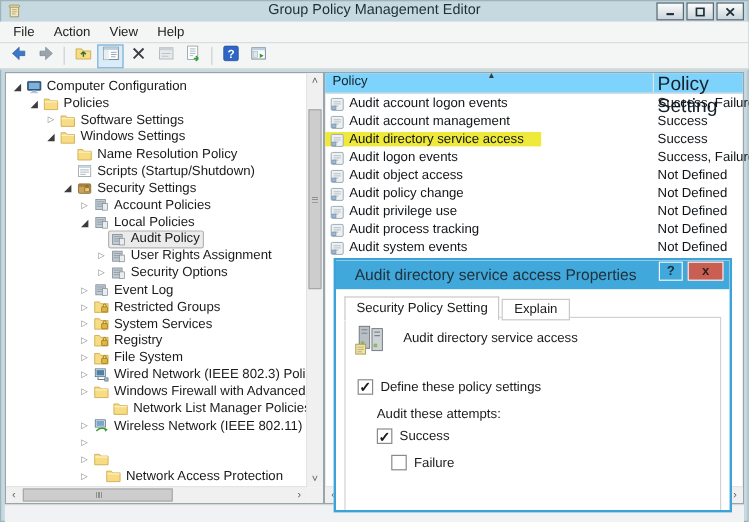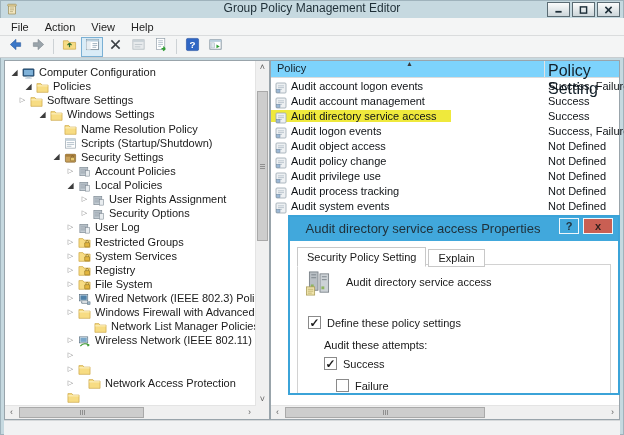--- a/index.html
+++ b/index.html
@@ -68,21 +68,21 @@
   .l-icon{width:12px;height:12px;margin-right:4px;flex:none;}
   .l-icon svg{width:12px;height:12px;}
   .l-label{font-size:11px;color:#101418;white-space:nowrap;}
   .lr-setting{position:absolute;left:277px;font-size:11px;color:#101418;white-space:nowrap;}
   #list-hscroll{position:absolute;left:0;right:0;bottom:0;height:13px;background:#f0f0f0;
                 border-top:1px solid #e4e4e4;}
   
   #statusbar{position:absolute;left:4px;right:4px;top:420px;height:15px;background:#f1f2f3;
              border-top:1px solid #d5d8da;}
   
-  #dialog{position:absolute;left:288px;top:215px;width:332px;height:180px;background:#fff;
+  #dialog{position:absolute;left:278px;top:215px;width:332px;height:212px;background:#fff;
           border:2px solid #3ba3d8;z-index:50;overflow:hidden;box-sizing:border-box;}
   .dlg-title{position:absolute;left:0;right:0;top:0;height:24px;background:#41a8dc;}
   .dlg-title-text{position:absolute;left:0;right:62px;top:0;text-align:center;font-size:13px;
                   color:#20323c;line-height:23px;white-space:nowrap;}
   .dlg-help{position:absolute;right:39px;top:1px;width:20px;height:16px;background:#41a8dc;
             border:1px solid #eef6fb;color:#20323c;font-weight:bold;font-size:11px;
             text-align:center;line-height:15px;box-sizing:border-box;}
   .dlg-close{position:absolute;right:5px;top:1px;width:30px;height:16px;background:#c95f53;
              border:1px solid #eef6fb;color:#33201c;font-weight:bold;font-size:11px;
              text-align:center;line-height:15px;box-sizing:border-box;}
@@ -221,21 +221,21 @@
         <div class="tree-row" style="padding-left: 18px;">
           <span class="exp expanded">◢</span>
           <span class="t-sel">
             <span class="t-icon"><svg viewBox="0 0 14 14">
                 <path d="M1 2.8h4.2l1.2 1.6H13v7.8H1z" fill="#f7dc83" stroke="#caa23f" stroke-width=".7"></path>
                 <path d="M1.4 5.2h11.2" stroke="#fcf0c0" stroke-width="1.2"></path>
               </svg></span>
             <span class="t-label">Policies</span>
           </span>
         </div>
-        <div class="tree-row" style="padding-left: 12px; align-items: center;">
+        <div class="tree-row" style="padding-left: 32px; align-items: center;">
           <span class="exp">▷</span>
           <span class="t-sel">
             <span class="t-icon"><svg viewBox="0 0 14 14">
                 <path d="M1 2.8h4.2l1.2 1.6H13v7.8H1z" fill="#f7dc83" stroke="#caa23f" stroke-width=".7"></path>
                 <path d="M1.4 5.2h11.2" stroke="#fcf0c0" stroke-width="1.2"></path>
               </svg></span>
             <span class="t-label">Software Settings</span>
           </span>
         </div>
         <div class="tree-row" style="padding-left: 32px;">
@@ -297,50 +297,61 @@
           <span class="t-sel">
             <span class="t-icon"><svg viewBox="0 0 14 14">
                 <rect x="2" y="2.5" width="8.5" height="9" fill="#c3ccd3" stroke="#7b8791" stroke-width=".7"></rect>
                 <path d="M3 4.5h6.5M3 6.5h6.5M3 8.5h6.5" stroke="#8d99a3" stroke-width=".8"></path>
                 <rect x="8" y="6" width="4.5" height="6" fill="#e9edf0" stroke="#7b8791" stroke-width=".6"></rect>
               </svg></span>
             <span class="t-label">Local Policies</span>
           </span>
         </div>
         <div class="tree-row" style="padding-left: 74px;">
-          <span class="exp">▷</span>
-          <span class="t-sel">
+          <span class="exp"></span>
+          <span class="t-sel selected">
             <span class="t-icon"><svg viewBox="0 0 14 14">
                 <rect x="2" y="2.5" width="8.5" height="9" fill="#c3ccd3" stroke="#7b8791" stroke-width=".7"></rect>
                 <path d="M3 4.5h6.5M3 6.5h6.5M3 8.5h6.5" stroke="#8d99a3" stroke-width=".8"></path>
                 <rect x="8" y="6" width="4.5" height="6" fill="#e9edf0" stroke="#7b8791" stroke-width=".6"></rect>
               </svg></span>
-            <span class="t-label">User Rights Assignment</span>
+            <span class="t-label">Audit Policy</span>
           </span>
         </div>
         <div class="tree-row" style="padding-left: 74px;">
           <span class="exp">▷</span>
           <span class="t-sel">
             <span class="t-icon"><svg viewBox="0 0 14 14">
                 <rect x="2" y="2.5" width="8.5" height="9" fill="#c3ccd3" stroke="#7b8791" stroke-width=".7"></rect>
                 <path d="M3 4.5h6.5M3 6.5h6.5M3 8.5h6.5" stroke="#8d99a3" stroke-width=".8"></path>
                 <rect x="8" y="6" width="4.5" height="6" fill="#e9edf0" stroke="#7b8791" stroke-width=".6"></rect>
               </svg></span>
-            <span class="t-label">Security Options</span>
-          </span>
-        </div>
-        <div class="tree-row" style="padding-left: 60px;">
+            <span class="t-label">User Rights Assignment</span>
+          </span>
+        </div>
+        <div class="tree-row" style="padding-left: 74px;">
           <span class="exp">▷</span>
           <span class="t-sel">
             <span class="t-icon"><svg viewBox="0 0 14 14">
                 <rect x="2" y="2.5" width="8.5" height="9" fill="#c3ccd3" stroke="#7b8791" stroke-width=".7"></rect>
                 <path d="M3 4.5h6.5M3 6.5h6.5M3 8.5h6.5" stroke="#8d99a3" stroke-width=".8"></path>
                 <rect x="8" y="6" width="4.5" height="6" fill="#e9edf0" stroke="#7b8791" stroke-width=".6"></rect>
               </svg></span>
-            <span class="t-label">User Log</span>
+            <span class="t-label">Security Options</span>
+          </span>
+        </div>
+        <div class="tree-row" style="padding-left: 60px;">
+          <span class="exp">▷</span>
+          <span class="t-sel">
+            <span class="t-icon"><svg viewBox="0 0 14 14">
+                <rect x="2" y="2.5" width="8.5" height="9" fill="#c3ccd3" stroke="#7b8791" stroke-width=".7"></rect>
+                <path d="M3 4.5h6.5M3 6.5h6.5M3 8.5h6.5" stroke="#8d99a3" stroke-width=".8"></path>
+                <rect x="8" y="6" width="4.5" height="6" fill="#e9edf0" stroke="#7b8791" stroke-width=".6"></rect>
+              </svg></span>
+            <span class="t-label">Event Log</span>
           </span>
         </div>
         <div class="tree-row" style="padding-left: 60px;">
           <span class="exp">▷</span>
           <span class="t-sel">
             <span class="t-icon"><svg viewBox="0 0 14 14">
                 <path d="M1 2.8h4.2l1.2 1.6H13v7.8H1z" fill="#f7dc83" stroke="#caa23f" stroke-width=".7"></path>
                 <rect x="7.2" y="7.2" width="5.2" height="4.6" rx=".5" fill="#e2b53e" stroke="#8a6d1f" stroke-width=".6"></rect>
                 <path d="M8.6 7.2V6a1.3 1.3 0 0 1 2.6 0v1.2" fill="none" stroke="#8a6d1f" stroke-width=".8"></path>
               </svg></span>

